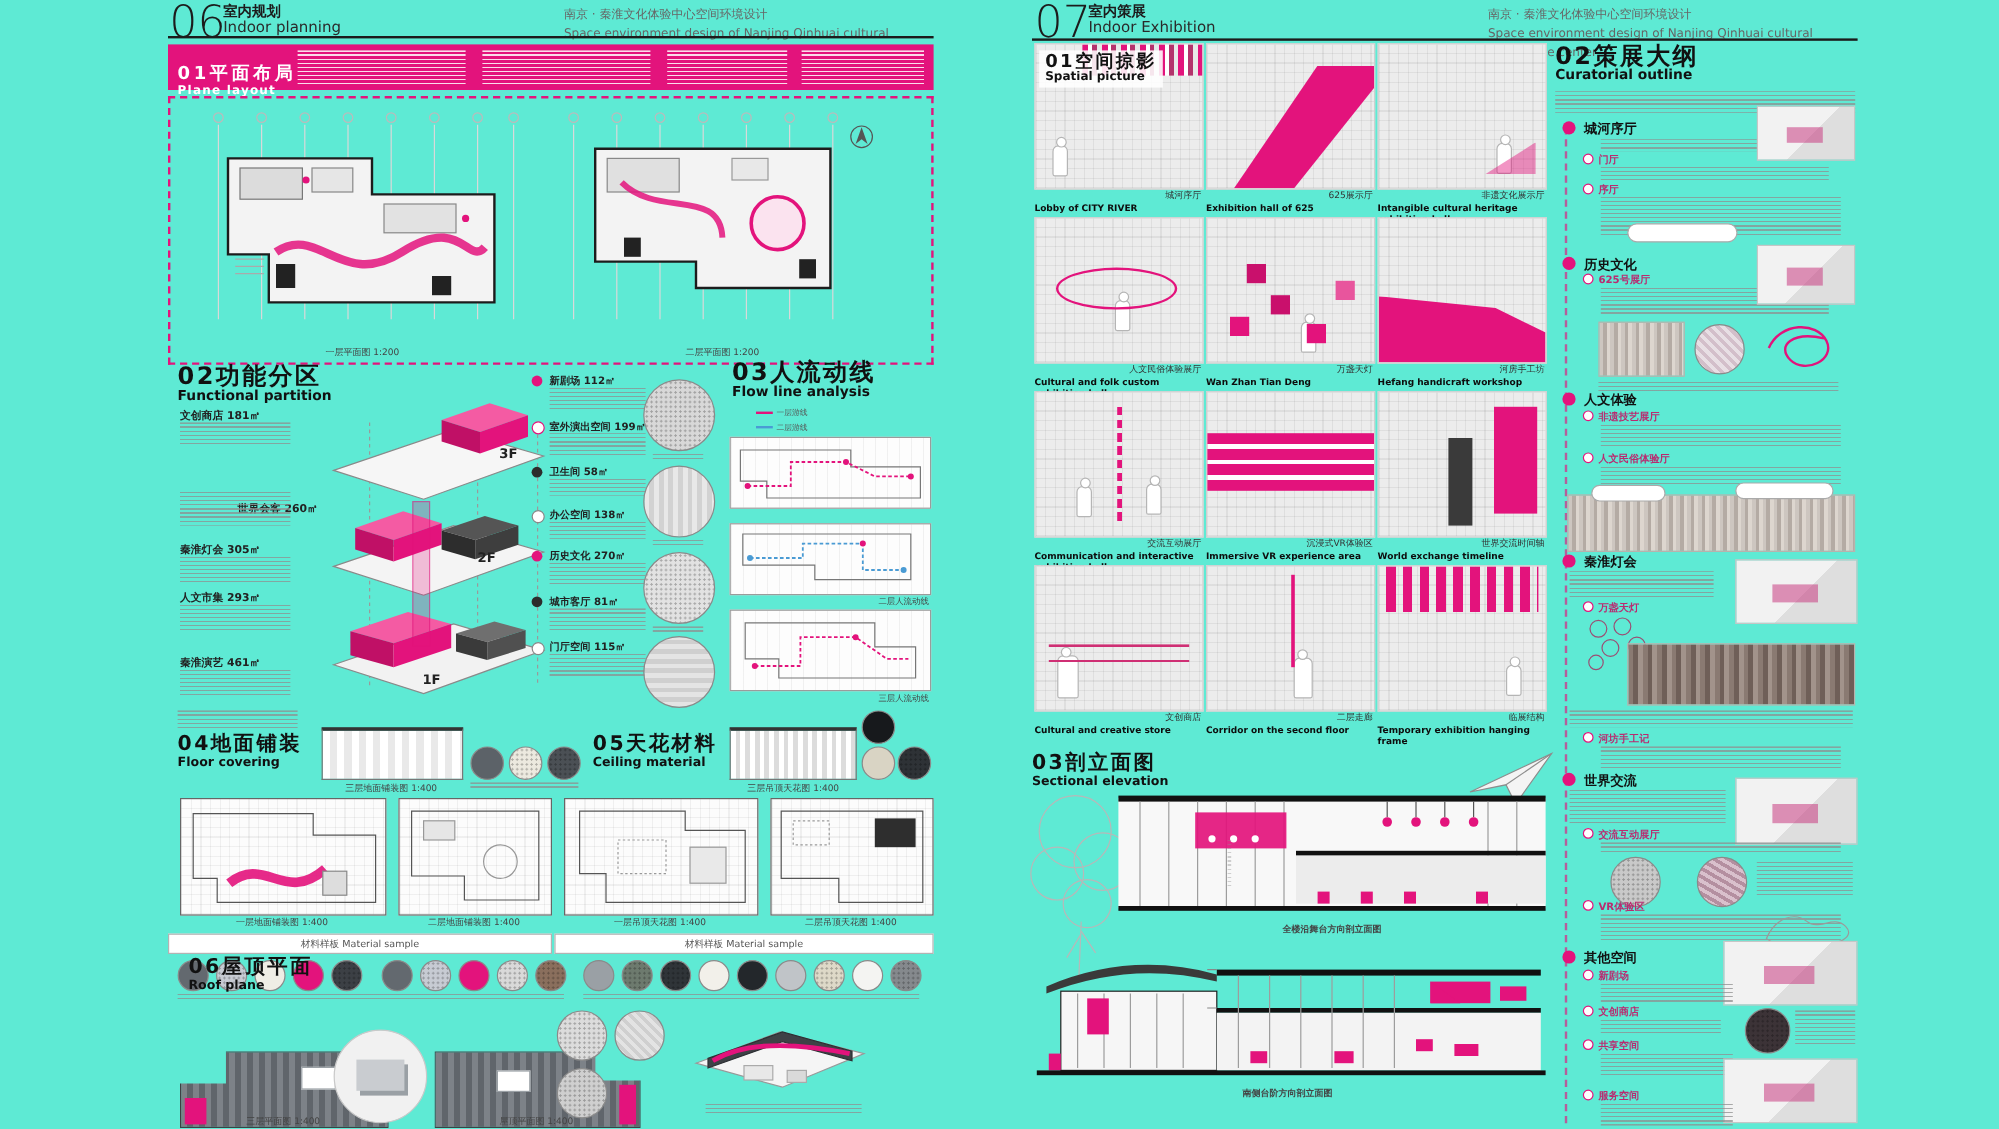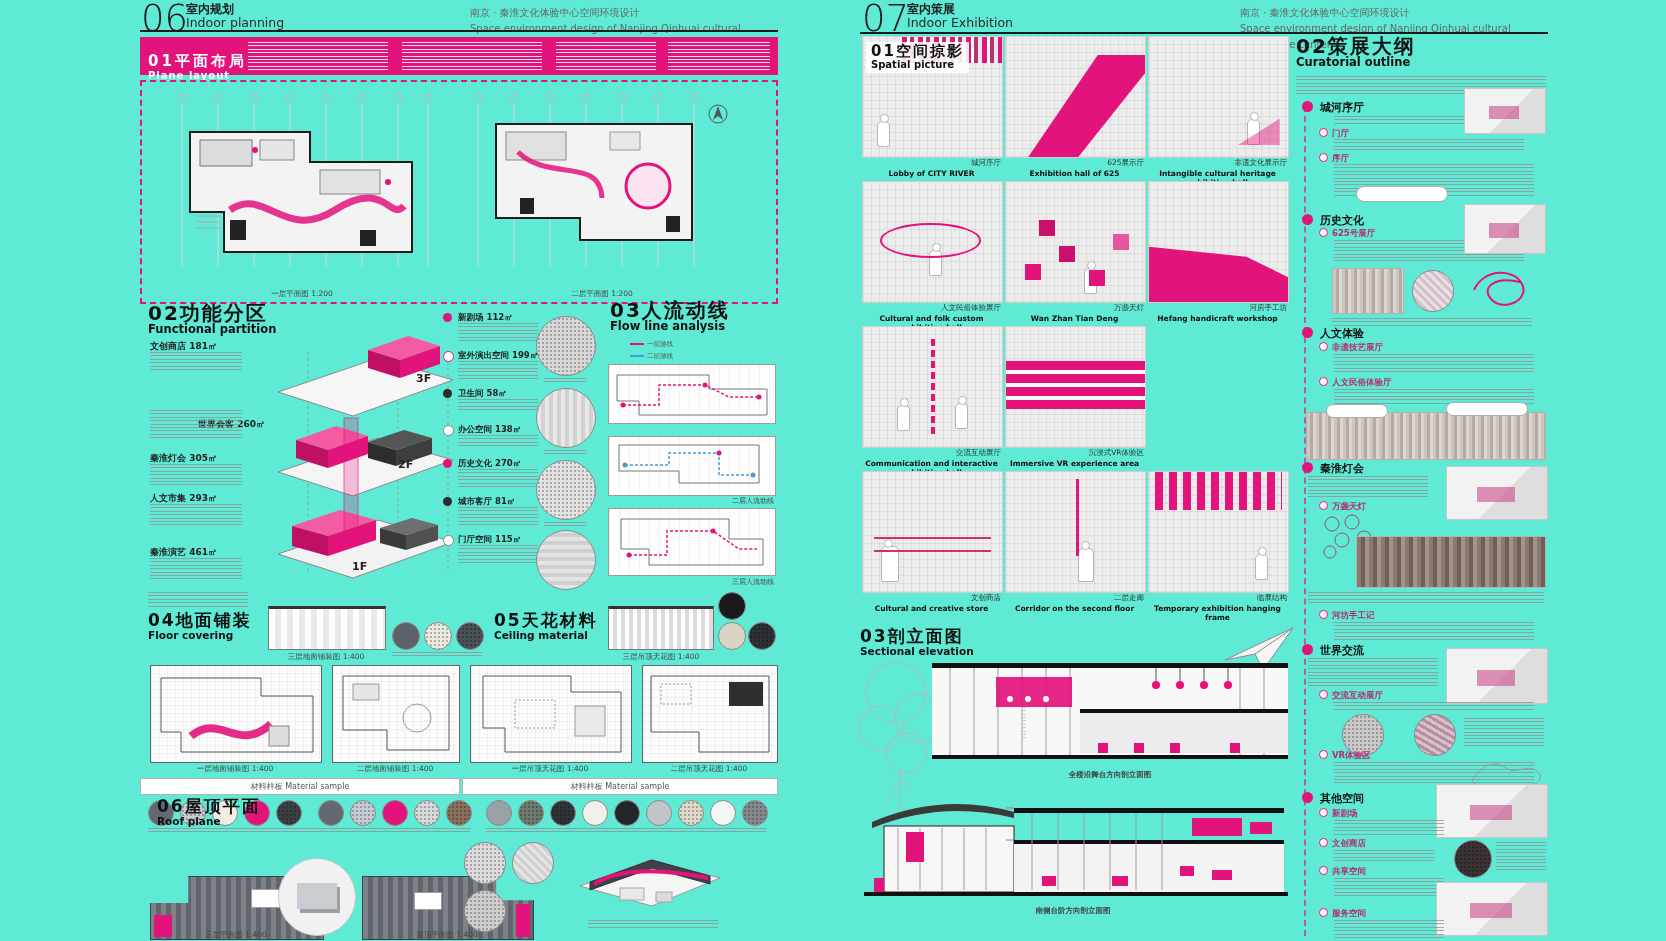--- a/index.html
+++ b/index.html
@@ -51,21 +51,21 @@
   .roof{position:absolute;background:repeating-linear-gradient(90deg,#7d8288 0 5px,#60656b 5px 10px);border:1px solid #3d4044;}
   .roofacc{position:absolute;background:var(--acc);}
   .roofgap{position:absolute;background:#fff;border:1px solid #9aa0a5;}
   .circR{position:absolute;border-radius:50%;background:#f1f1f1;border:1px solid #c9c9c9;}
   .circR::after{content:"";position:absolute;left:24%;top:32%;width:52%;height:34%;background:#c9ccd0;box-shadow:3px 4px 0 #9aa0a5;}
   
   .gimg{position:relative;width:139px;height:120px;border:1px solid #cfcfcf;background:#ececec;overflow:hidden;
     background-image:repeating-linear-gradient(90deg,rgba(0,0,0,.06) 0 1px,transparent 1px 8px),
                      repeating-linear-gradient(0deg,rgba(0,0,0,.06) 0 1px,transparent 1px 8px);}
   .gcap-cn{display:block;font-size:7.5px;color:#333;text-align:right;line-height:1.4;}
-  .gcap-en{display:block;font-size:7.5px;font-weight:700;color:#0d0d0d;text-align:center;line-height:1.2;}
+  .gcap-en{display:block;font-size:7.5px;font-weight:700;color:#0d0d0d;text-align:left;line-height:1.2;}
   .gimg::after{content:"";position:absolute;}
   .g1::after{top:0;right:0;width:72%;height:26px;background:repeating-linear-gradient(90deg,var(--acc) 0 5px,#fff 5px 8px,#b4336c 8px 12px,#e8e8e8 12px 16px);}
   .g2::after{bottom:0;left:0;width:100%;height:85%;background:var(--acc);clip-path:polygon(16% 100%,66% 0,100% 0,100% 18%,52% 100%);}
   .g3::after{bottom:10%;right:6%;width:30%;height:22%;background:rgba(227,19,124,.45);clip-path:polygon(0 100%,100% 100%,100% 0);}
   .g4::after{top:34%;left:12%;width:70%;height:26%;border:2px solid var(--acc);border-radius:50%;background:transparent;}
   .g5::after{bottom:18%;left:14%;width:16px;height:16px;background:var(--acc);
      box-shadow:34px -18px 0 #c9106c, 64px 6px 0 var(--acc), 88px -30px 0 #e8559d, 14px -44px 0 #c9106c;}
   .g6::after{bottom:0;left:0;width:100%;height:46%;background:var(--acc);clip-path:polygon(0 0,70% 18%,100% 55%,100% 100%,0 100%);}
   .g7::after{top:10%;left:49%;width:4px;height:80%;background:repeating-linear-gradient(180deg,var(--acc) 0 7px,transparent 7px 11px);}
   .g8::after{top:28%;left:0;width:100%;height:40%;background:
@@ -483,20 +483,27 @@
       <span class="gcap-cn">交流互动展厅</span>
       <span class="gcap-en">Communication and interactive exhibition hall</span>
     </div>
     <div class="abs" style="left:172px;top:326px;width:139px;">
       <div class="gimg g8">
           <i class="prs" style="left:104px;bottom:44px;"></i>
         </div>
       <span class="gcap-cn">沉浸式VR体验区</span>
       <span class="gcap-en">Immersive VR experience area</span>
     </div>
+    <div class="abs" style="left:315px;top:326px;width:139px;">
+      <div class="gimg g9">
+          <i class="prs" style="left:60px;bottom:10px;"></i>
+        </div>
+      <span class="gcap-cn">世界交流时间轴</span>
+      <span class="gcap-en">World exchange timeline</span>
+    </div>
 
     <div class="abs" style="left:29px;top:471px;width:139px;">
       <div class="gimg g10">
           <i class="prs" style="left:18px;bottom:10px;width:16px;height:34px;"></i>
         </div>
       <span class="gcap-cn">文创商店</span>
       <span class="gcap-en">Cultural and creative store</span>
     </div>
     <div class="abs" style="left:315px;top:471px;width:139px;">
       <div class="gimg g12">

